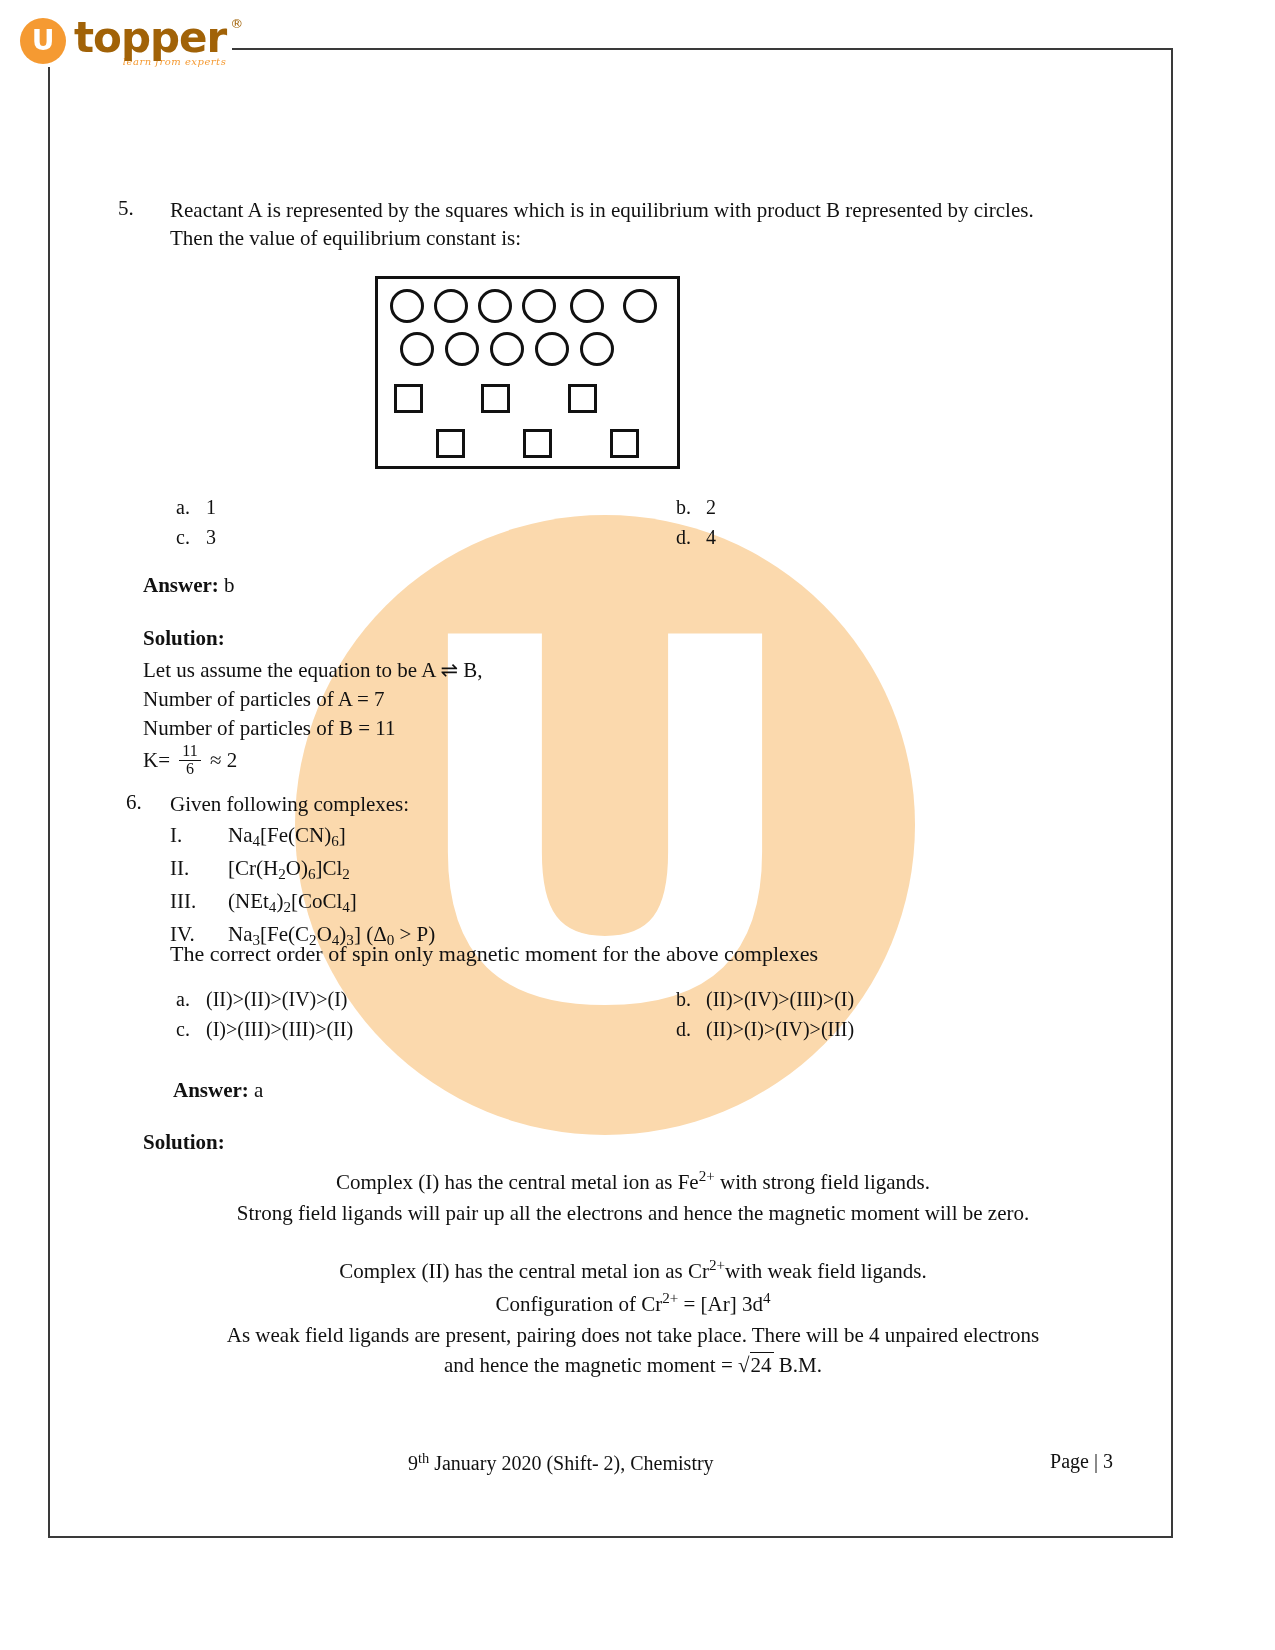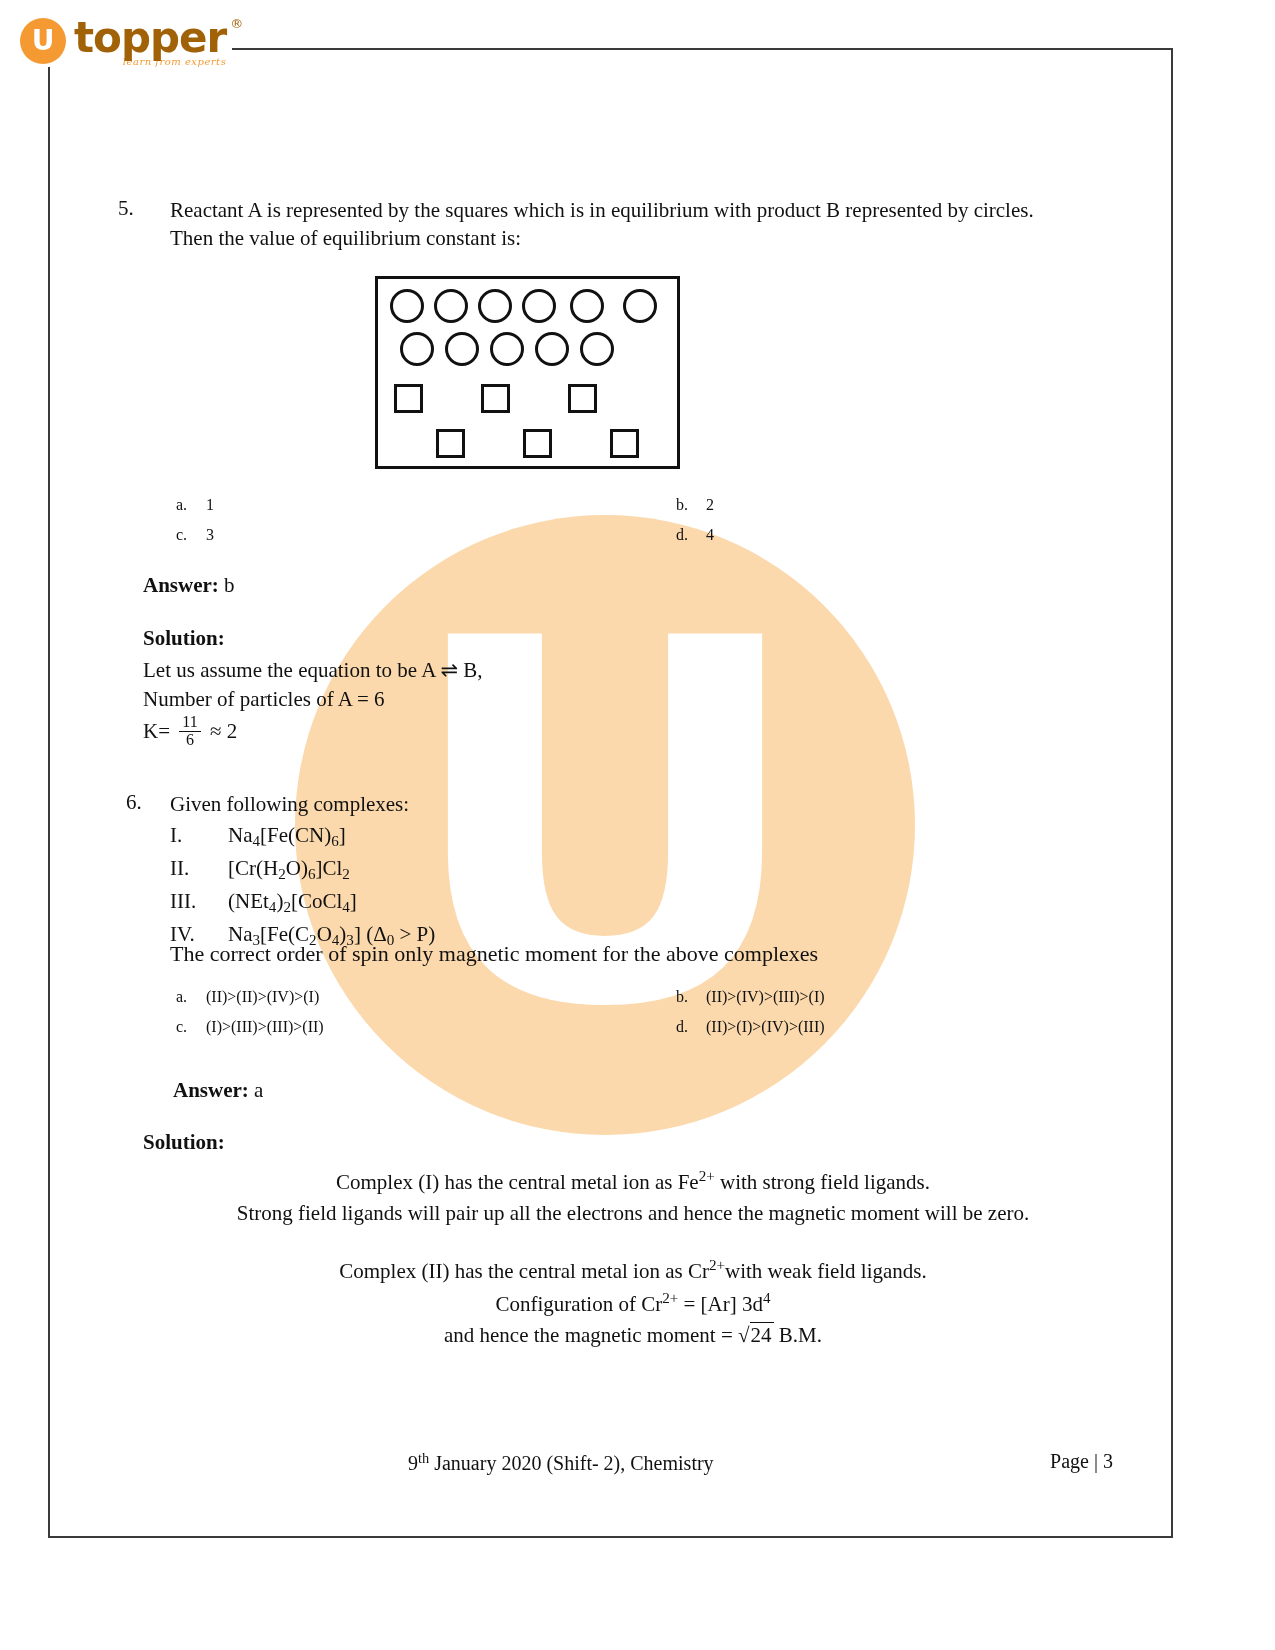--- a/index.html
+++ b/index.html
@@ -148,21 +148,21 @@
     border: 3px solid #111;
     border-radius: 50%;
     box-sizing: border-box;
   }
   .sq {
     position: absolute;
     border: 3px solid #111;
     box-sizing: border-box;
   }
 
-  .opts { position: absolute; font-size: 16px; }
+  .opts { position: absolute; font-size: 20px; }
   .opt-label { display: inline-block; width: 30px; }
 
   #q5 .opt-a { left: 128px; top: 448px; }
   #q5 .opt-c { left: 128px; top: 478px; }
   #q5 .opt-b { left: 628px; top: 448px; }
   #q5 .opt-d { left: 628px; top: 478px; }
 
   .answer { position: absolute; font-size: 21px; }
   .answer b { font-weight: bold; }
   #q5 .answer { left: 95px; top: 525px; }
@@ -298,21 +298,22 @@
 
     <div class="answer">
       <b>Answer:</b>
       <span>b</span>
     </div>
 
     <div class="sol-head">Solution:</div>
 
     <div class="sol-body">
       <div>Let us assume the equation to be A ⇌ B,</div>
-      <div>Number of particles of A = 6</div>
+      <div>Number of particles of A = 7</div>
+      <div>Number of particles of B = 11</div>
       <div>
         <span>K=</span>
         <span class="frac">
           <span class="num">11</span>
           <span class="den">6</span>
         </span>
         <span>≈ 2</span>
       </div>
     </div>
   </div>
@@ -357,20 +358,21 @@
     </div>
 
     <div class="sol-head">Solution:</div>
 
     <div class="sol-body">
       <p>Complex (I) has the central metal ion as Fe<sup>2+</sup> with strong field ligands.</p>
       <p>Strong field ligands will pair up all the electrons and hence the magnetic moment will be zero.</p>
       <div class="para-gap"></div>
       <p>Complex (II) has the central metal ion as Cr<sup>2+</sup>with weak field ligands.</p>
       <p>Configuration of Cr<sup>2+</sup> = [Ar] 3d<sup>4</sup></p>
+      <p>As weak field ligands are present, pairing does not take place. There will be 4 unpaired electrons</p>
       <p>
         <span>and hence the magnetic moment = √<span class="sqrt">24</span> B.M.</span>
       </p>
     </div>
   </div>
 
 </div>
 
 <div class="footer">
   <div class="footer-center">

